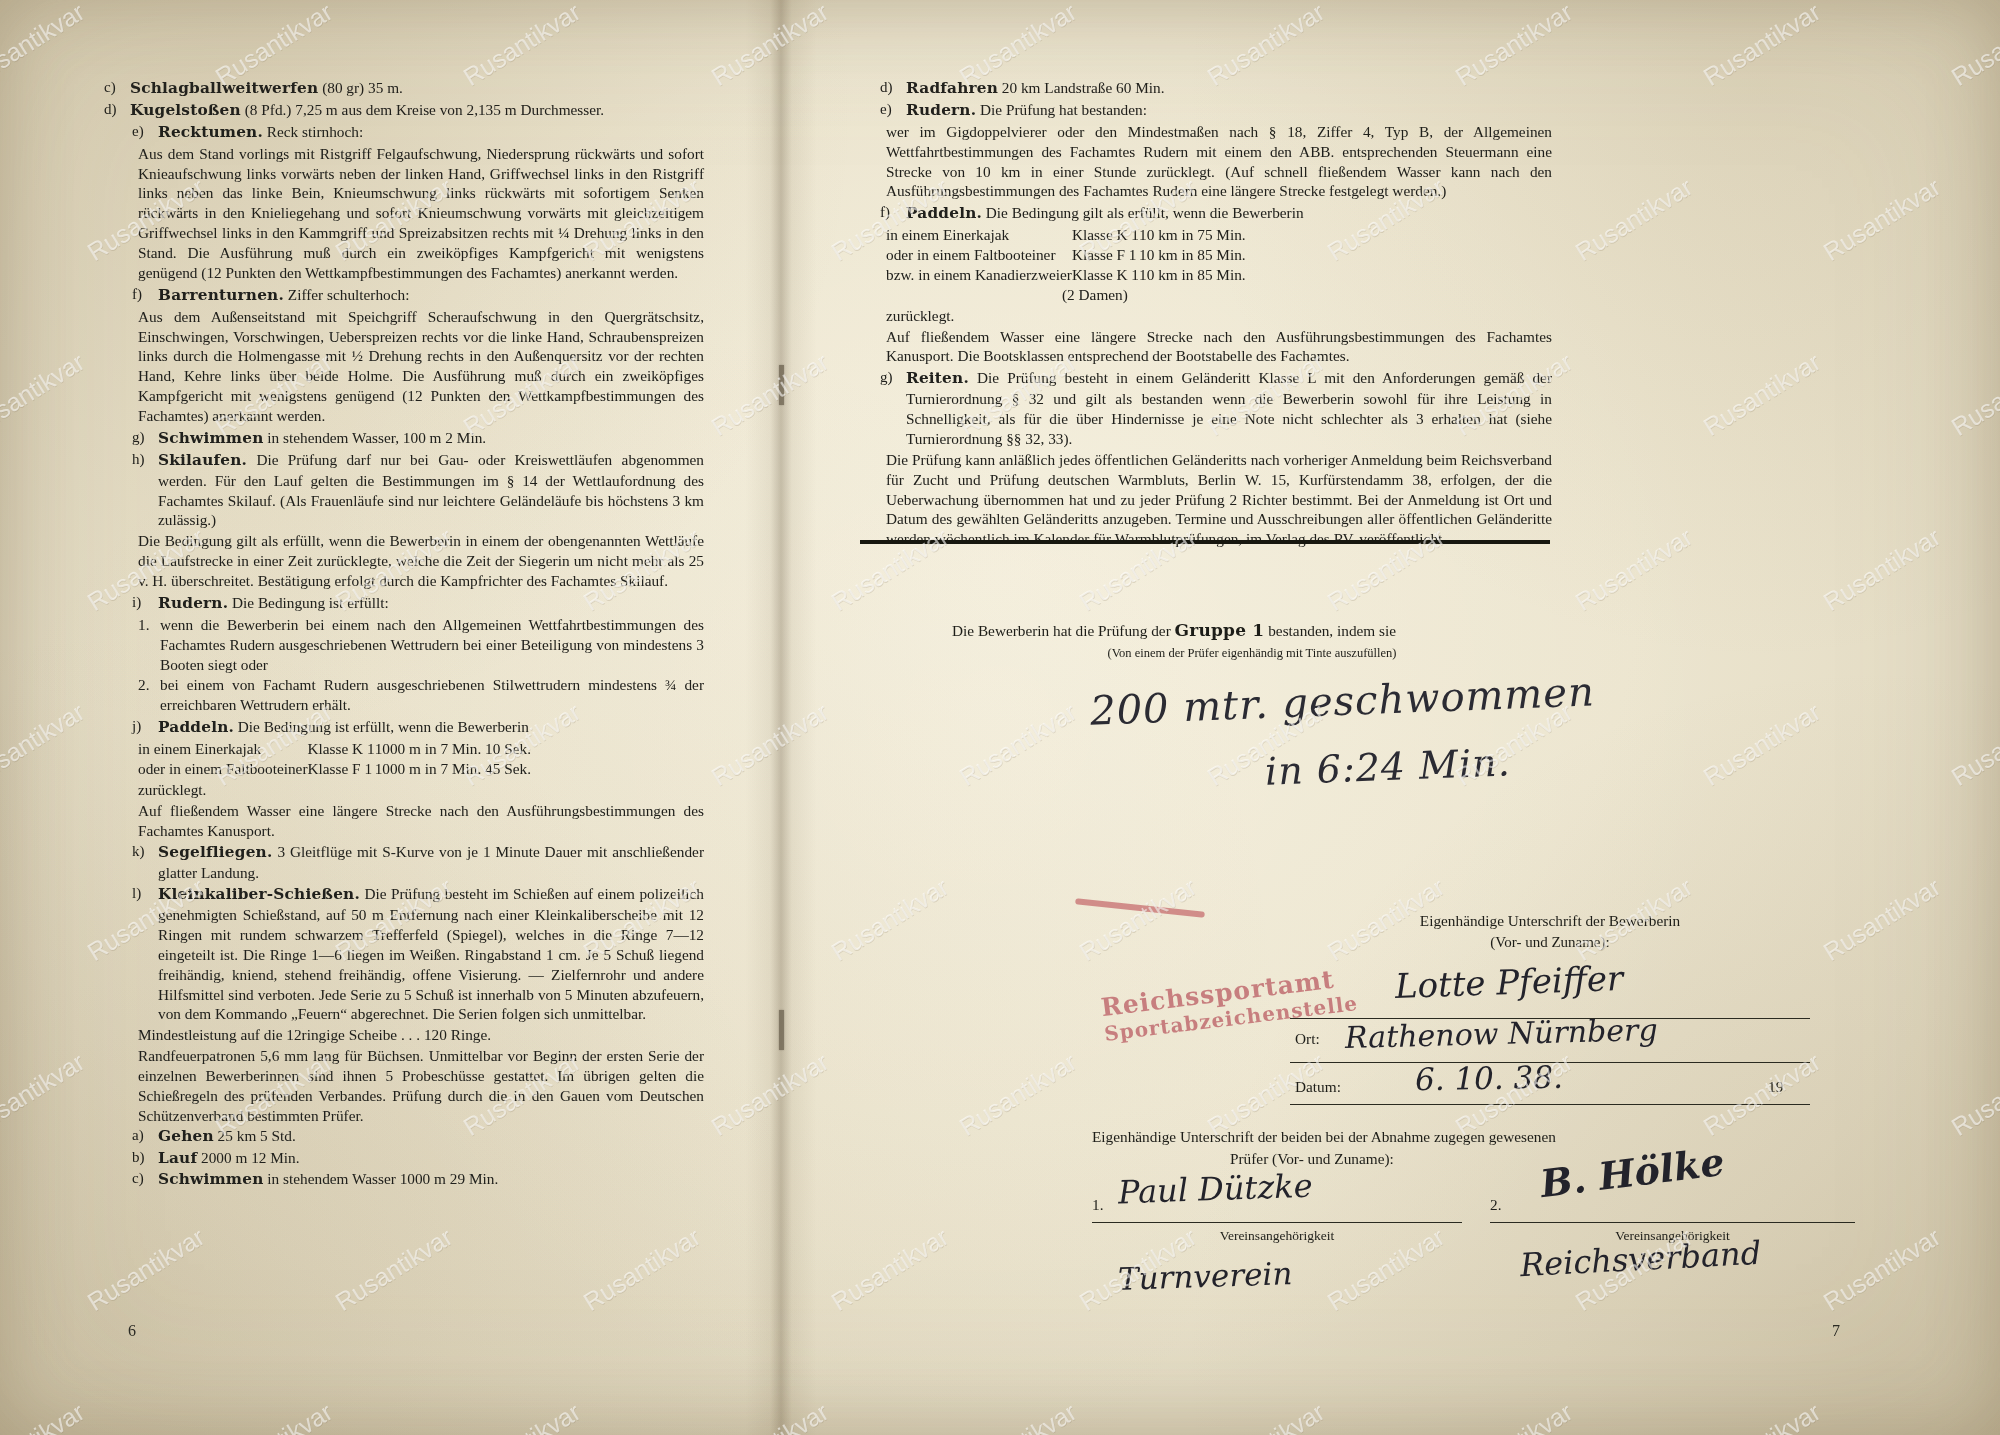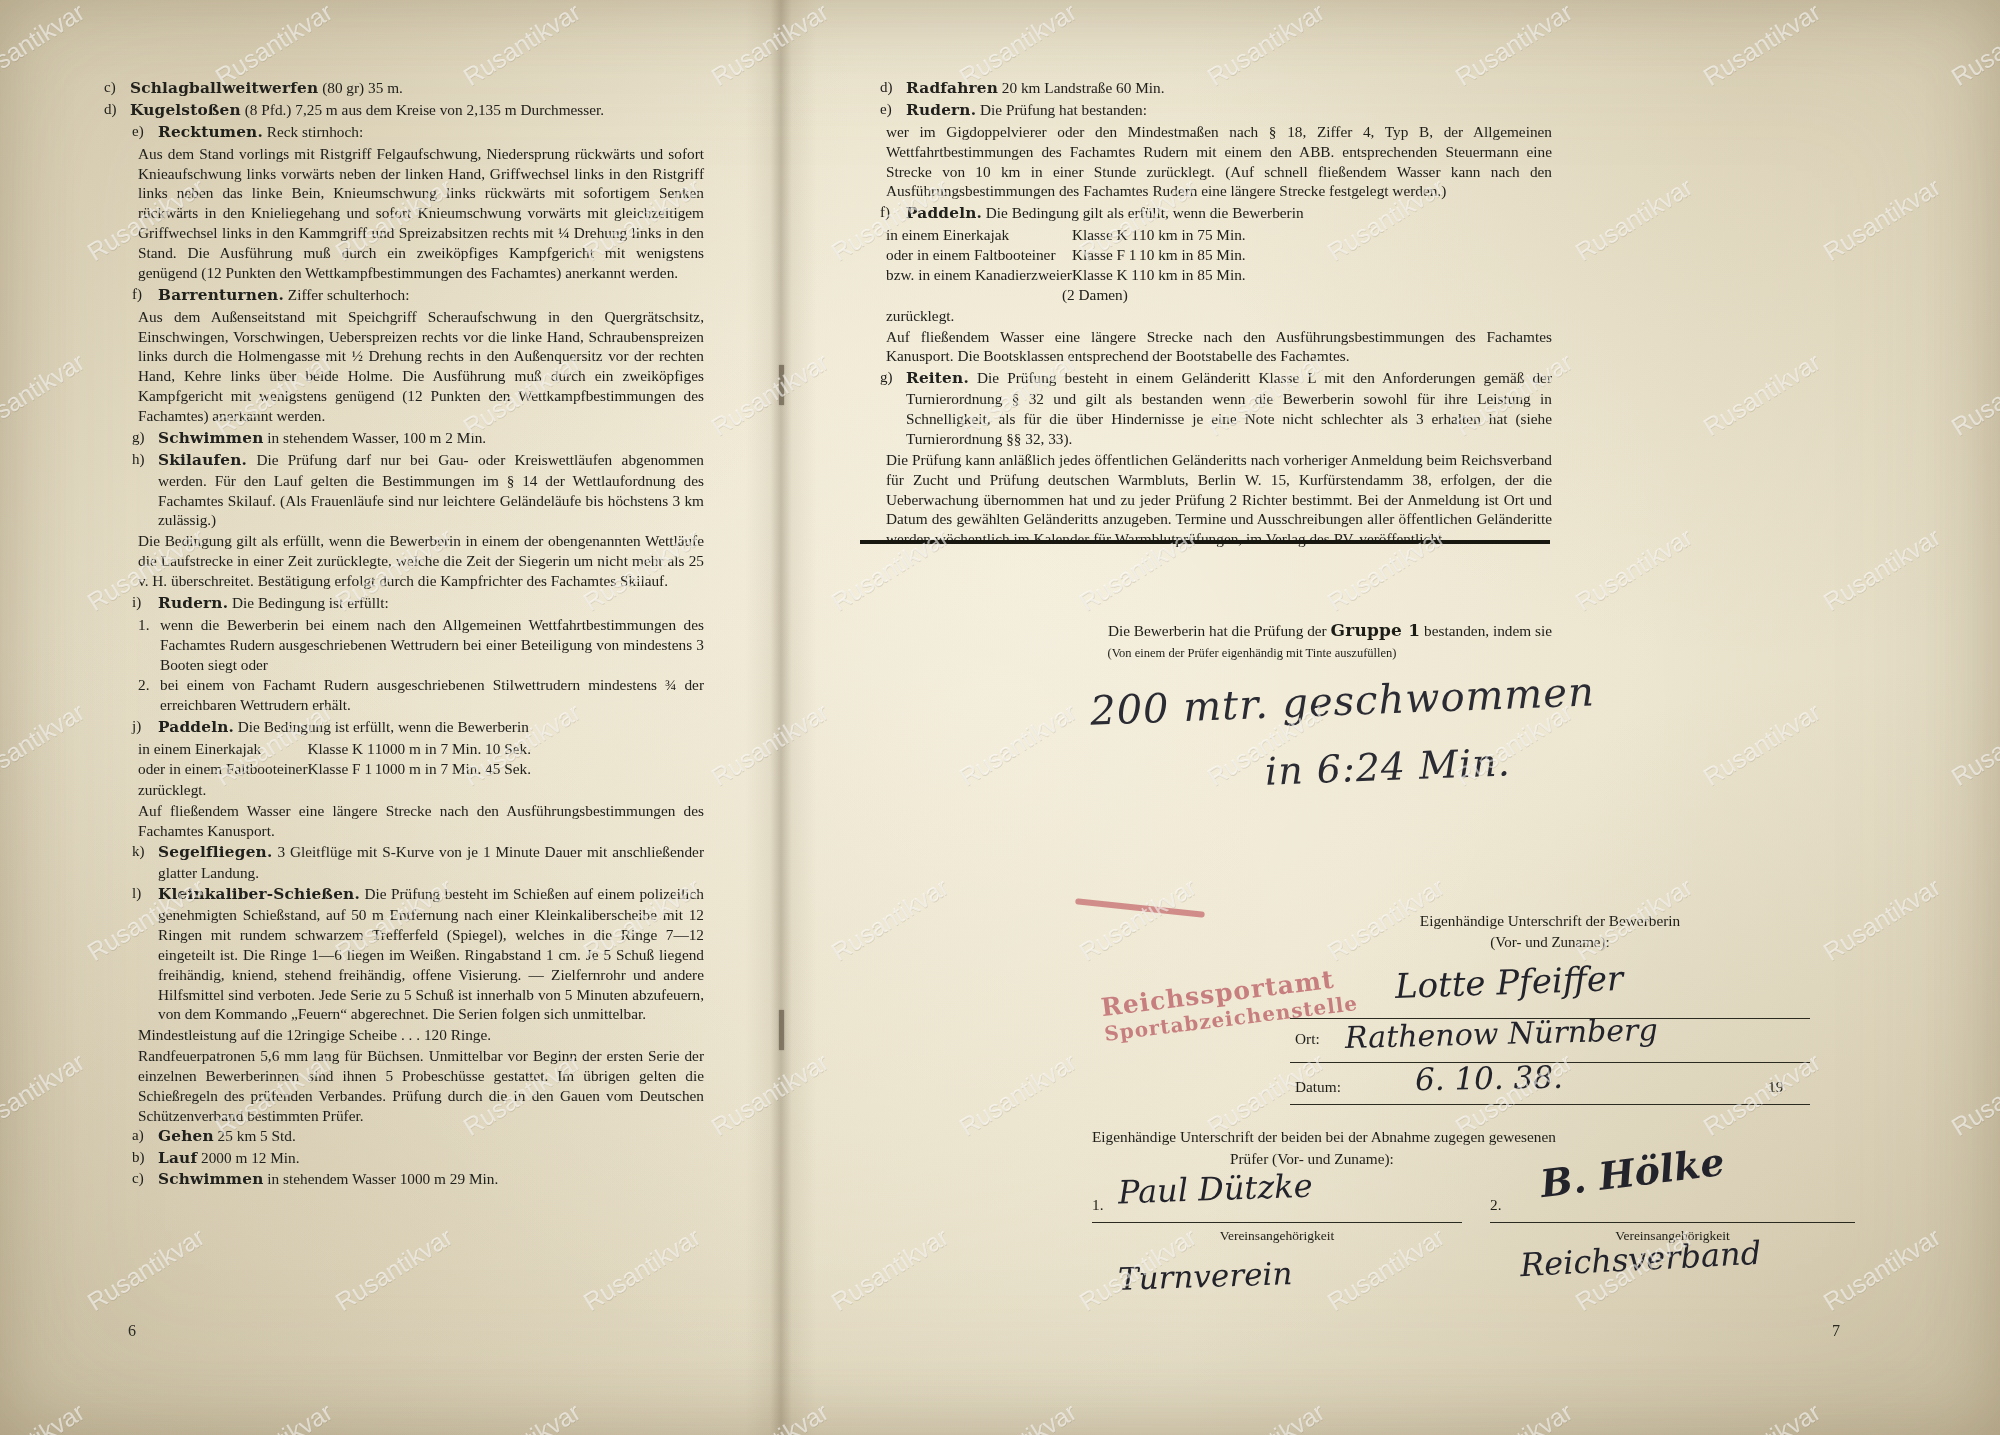--- a/index.html
+++ b/index.html
@@ -246,21 +246,21 @@
     <div class="par ind1">Auf fließendem Wasser eine längere Strecke nach den Ausführungsbestimmungen des Fachamtes Kanusport.  Die Bootsklassen entsprechend der Bootstabelle des Fachamtes.</div>
     <div class="row" style="margin-left:28px;margin-top:2px;">
       <div class="lbl">g)</div>
       <div class="body"><span class="fr">Reiten.</span><span>  Die Prüfung besteht in einem Geländeritt Klasse L mit den Anforderungen gemäß der Turnierordnung § 32 und gilt als bestanden wenn die Bewerberin sowohl für ihre Leistung in Schnelligkeit, als für die über Hindernisse je eine Note nicht schlechter als 3 erhalten hat (siehe Turnierordnung §§ 32, 33).</span></div>
     </div>
     <div class="par ind1">Die Prüfung kann anläßlich jedes öffentlichen Geländeritts nach vorheriger Anmeldung beim Reichsverband für Zucht und Prüfung deutschen Warmbluts, Berlin W. 15, Kurfürstendamm 38, erfolgen, der die Ueberwachung übernommen hat und zu jeder Prüfung 2 Richter bestimmt.  Bei der Anmeldung ist Ort und Datum des gewählten Geländeritts anzugeben.  Termine und Ausschreibungen aller öffentlichen Geländeritte werden wöchentlich im Kalender für Warmblutprüfungen, im Verlag des RV. veröffentlicht.</div>
   </div>
 
   <div id="rule"></div>
 
-  <div class="formline" style="left:952px;top:620px;width:600px;text-align:right;">
+  <div class="formline" style="left:952px;top:620px;width:600px;text-align:left;">
     <span>Die Bewerberin hat die Prüfung der </span><span class="fr" style="font-size:17px;">Gruppe 1</span><span> bestanden, indem sie</span>
   </div>
   <div class="formline" style="left:952px;top:646px;width:600px;text-align:center;font-size:12.5px;">(Von einem der Prüfer eigenhändig mit Tinte auszufüllen)</div>
 
   <div class="ghand" style="position:absolute;left:1090px;top:678px;font-size:40px;">200 mtr. geschwommen</div>
   <div class="ghand" style="position:absolute;left:1265px;top:745px;font-size:38px;">in 6:24 Min.</div>
   <div id="redline"></div>
 
   <div class="formline" style="left:1270px;top:912px;width:560px;text-align:center;">Eigenhändige Unterschrift der Bewerberin</div>
   <div class="formline" style="left:1270px;top:934px;width:560px;text-align:center;font-size:15px;">(Vor- und Zuname):</div>

